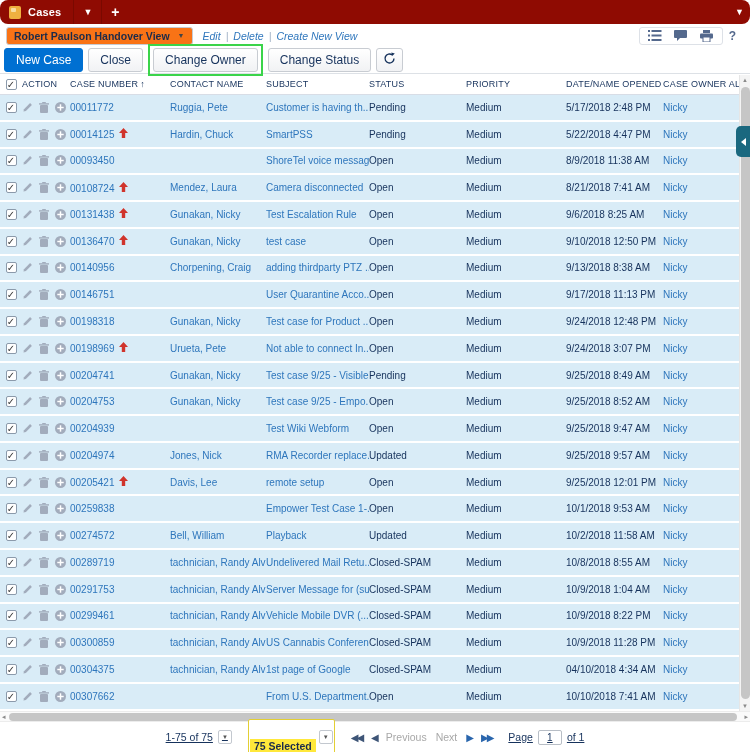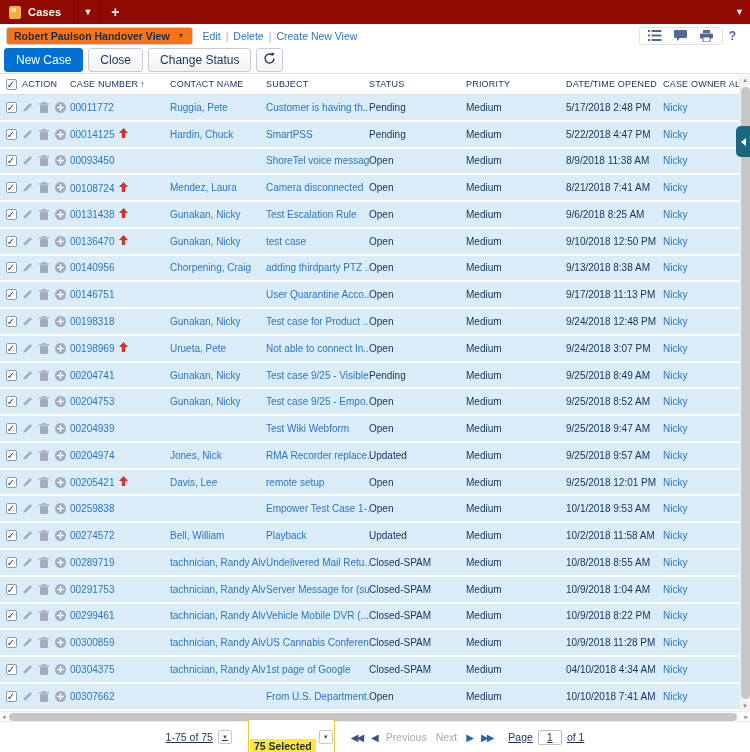--- a/index.html
+++ b/index.html
@@ -1,35 +1,35 @@
 <!DOCTYPE html>
 <html><head>
 <meta charset="utf-8">
 <style>
   * { box-sizing: border-box; margin: 0; padding: 0; }
   html,body { width: 750px; height: 752px; overflow: hidden; }
   body { font-family: "Liberation Sans", sans-serif; background: #fff; position: relative; color: #16325C; }
 
   
-  .tabbar { height: 24px; background: #8F0B02; display: flex; align-items: center; color: #fff; }
+  .tabbar { height: 24px; background: #8F0B02; display: flex; align-items: center; color: #fff; border-radius: 8px; }
   .tab { display: flex; align-items: center; gap: 7px; padding: 0 12px 0 9px; height: 100%; }
   .tab-icon { width: 12px; height: 13px; background: #EFB040; border-radius: 2px; position: relative; display:inline-block; }
   .tab-icon::after { content:""; position:absolute; left:2px; top:2px; width:5px; height:4px; background:#F8DDA0; border-radius:1px; }
   .tab-label { font-size: 11px; font-weight: bold; letter-spacing: .2px; }
   .tb-div { width: 1px; height: 100%; background: #7A0900; }
   .tab-caret, .tab-add { padding: 0 9px; font-size: 9px; height:100%; display:flex; align-items:center; }
   .tab-add { font-size: 14px; font-weight: bold; }
   .tb-spacer { flex: 1; }
   .ovf-caret { padding: 0 6px; font-size: 9px; }
 
   
   .viewbar { height: 23px; background: #fff; display: flex; align-items: center; padding: 0 6px; font-size: 10.5px; }
   .view-select { border: 1px solid #C6CBD4; border-radius: 3px; background: #f97316; padding: 2px 7px; display: flex; align-items: center; gap: 8px; font-weight: bold; color: #1b2b4a; }
   .view-select .vcaret { font-size: 7px; color: #444; }
-  .view-links { margin-left: 10px; display: flex; gap: 5px; align-items: center; }
+  .view-links { margin-left: 10px; display: flex; gap: 5px; align-items: center; font-style: italic; }
   a.lnk, .lnk { color: #2E76BC; text-decoration: none; cursor: pointer; }
   .pipe { color: #9FB0C4; }
   .vb-spacer { flex: 1; }
   .icon-group { display: flex; align-items: center; gap: 12px; border: 1px solid #DDE1E7; border-radius: 3px; padding: 2px 8px; margin-right: 6px; }
   .gicon { width: 14px; height: 12px; display: inline-flex; align-items: center; justify-content: center; }
   .help-q { color: #54698D; font-size: 12px; margin-right: 8px; font-weight: bold; }
 
   
   .toolbar { height: 27px; background: #fff; border-bottom: 1px solid #DDE1E6; display: flex; align-items: center; padding: 0 4px; gap: 5px; }
   .btn { font-family: "Liberation Sans", sans-serif; font-size: 12px; color: #16325C; background: linear-gradient(#FFFFFF, #F1F2F4); border: 1px solid #C8CCD2; border-radius: 3px; padding: 4px 11px; cursor: pointer; }
@@ -132,20 +132,23 @@
           <rect x="3" y="7" width="7" height="5" fill="#fff" stroke="#54698D"></rect>
         </svg>
     </span>
   </div>
   <span class="help-q">?</span>
 </div>
 
 <div class="toolbar">
   <button class="btn btn-primary">New Case</button>
   <button class="btn">Close</button>
+  <span class="hl-wrap">
+    <button class="btn">Change Owner</button>
+  </span>
   <button class="btn">Change Status</button>
   <button class="btn btn-refresh">
     <span>
       <svg width="13" height="13" viewBox="0 0 16 16">
           <path d="M13.5 8 a5.5 5.5 0 1 1 -2.2 -4.4" fill="none" stroke="#16325C" stroke-width="1.7"></path>
           <path d="M10.2 0.6 l4.3 1.1 -3.1 3.2 z" fill="#16325C"></path>
         </svg>
     </span>
   </button>
 </div>
@@ -153,21 +156,21 @@
 <div class="grid thead">
   <div class="th-check">
       <span class="cb">✓</span>
     </div>
   <div class="th">ACTION</div>
   <div class="th"><span>CASE NUMBER</span><span class="sort-arrow">↑</span></div>
   <div class="th">CONTACT NAME</div>
   <div class="th">SUBJECT</div>
   <div class="th">STATUS</div>
   <div class="th">PRIORITY</div>
-  <div class="th">DATE/TIME OPENED</div>
+  <div class="th">DATE/NAME OPENED</div>
   <div class="th">CASE OWNER ALIAS</div>
 </div>
 
 <div class="tbody" id="tbody">
     <div class="grid trow">
       <div class="cb-cell">
         <span class="cb">✓</span>
       </div>
       <div class="cell act-cell">
         <span class="aicon">

